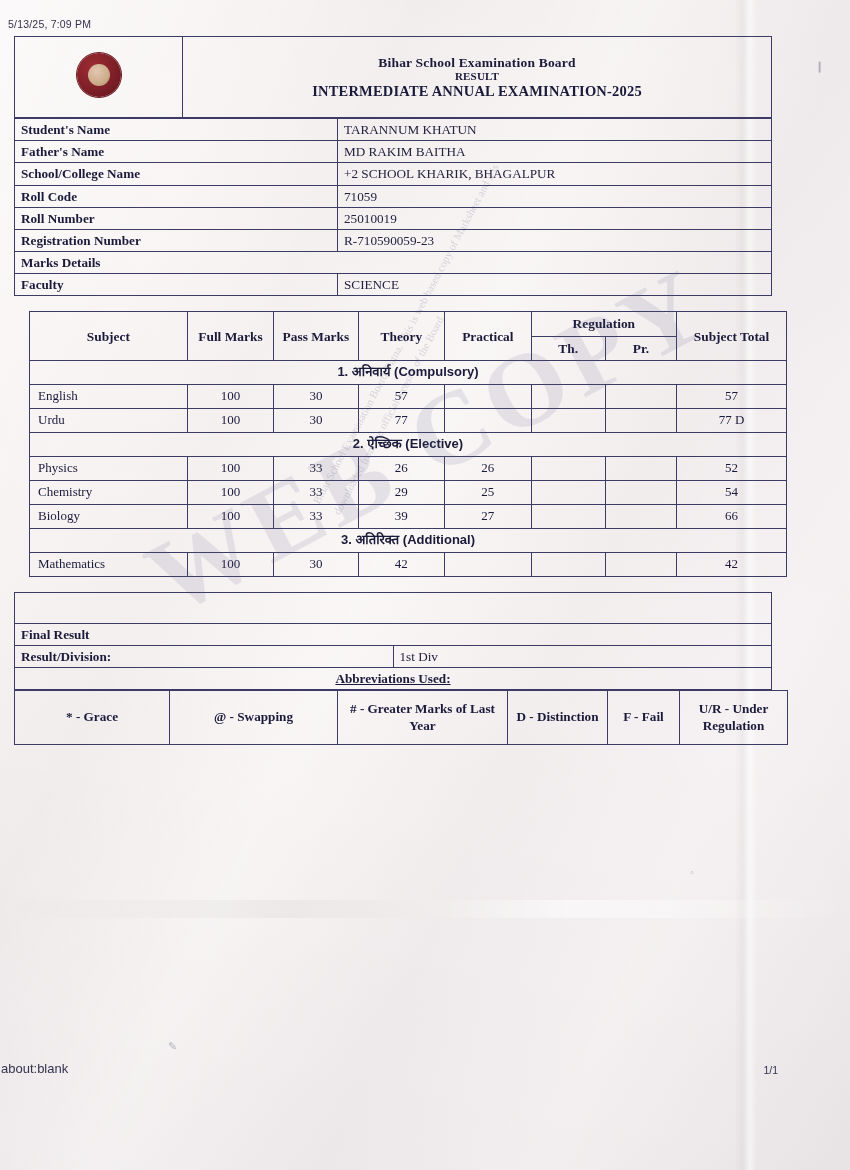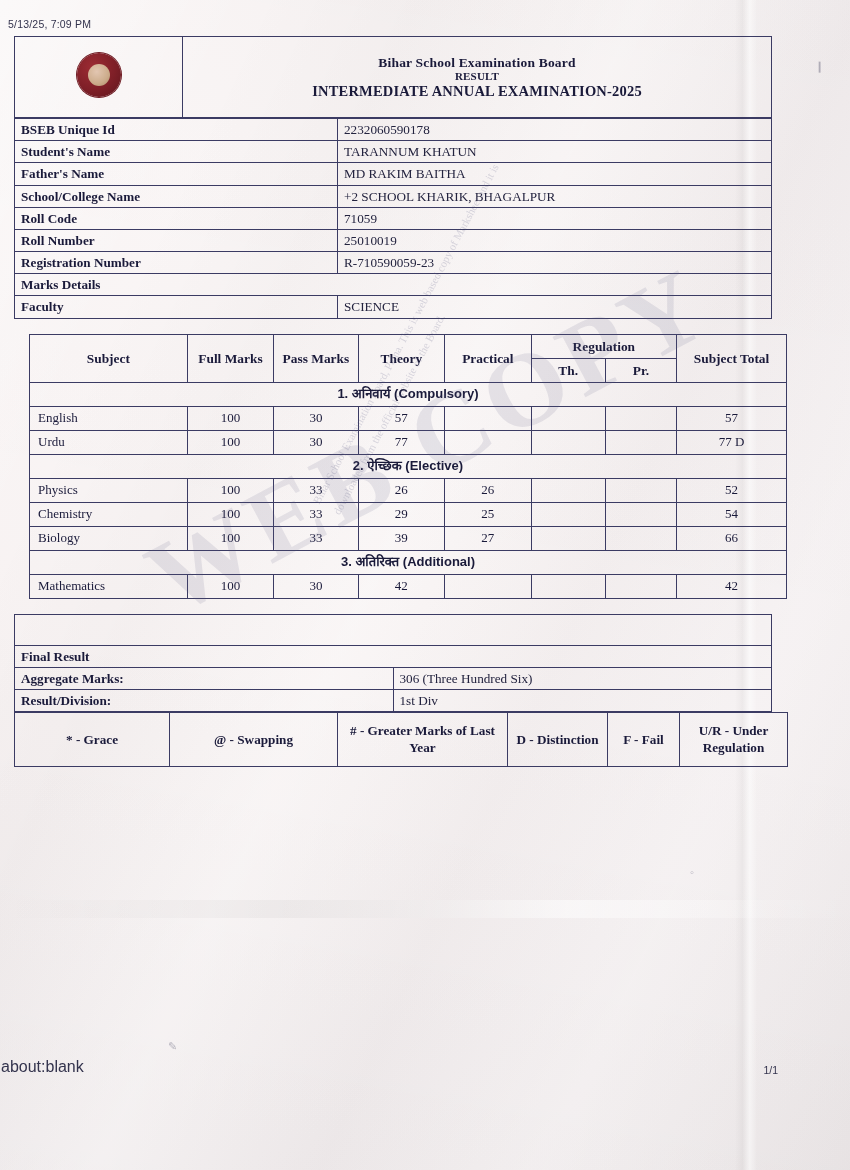--- a/index.html
+++ b/index.html
@@ -38,21 +38,21 @@
     font-family: "Liberation Sans", sans-serif;
     font-size: 10.5px;
     color: #33334d;
     letter-spacing: 0.2px;
   }
   .browser-foot-left {
     position: absolute;
     bottom: 94px;
     left: 1px;
     font-family: "Liberation Sans", sans-serif;
-    font-size: 16px;
+    font-size: 13px;
     color: #33334d;
     margin-top: 30px;
   }
   .browser-foot-right {
     position: absolute;
     bottom: 94px;
     right: 72px;
     font-family: "Liberation Sans", sans-serif;
     font-size: 10.5px;
     color: #33334d;
@@ -245,24 +245,20 @@
         <div class="l1">Bihar School Examination Board</div>
         <div class="l2">RESULT</div>
         <div class="l3">INTERMEDIATE ANNUAL EXAMINATION-2025</div>
       </td>
     </tr>
   </tbody>
     </table>
 
   <table class="main">
     <tbody>
-        <tr>
-      <td class="lbl">BSEB Unique Id</td>
-      <td class="val">2232060590178</td>
-    </tr>
     <tr>
       <td class="lbl">Student's Name</td>
       <td class="val">TARANNUM KHATUN</td>
     </tr>
     <tr>
       <td class="lbl">Father's Name</td>
       <td class="val">MD RAKIM BAITHA</td>
     </tr>
     <tr>
       <td class="lbl">School/College Name</td>
@@ -392,26 +388,25 @@
 
   <table class="main">
     <tbody>
         <tr class="blank-row">
       <td colspan="2">&nbsp;</td>
     </tr>
     <tr>
       <td class="sec-head" colspan="2">Final Result</td>
     </tr>
     <tr>
-      <td class="lbl">Aggregate Marks:</td>
-      <td class="val">306    (Three Hundred Six)</td>
-    </tr>
-    <tr>
       <td class="lbl">Result/Division:</td>
       <td class="val">1st Div</td>
+    </tr>
+    <tr>
+      <td colspan="2" class="abbr-head">Abbreviations Used:</td>
     </tr>
   </tbody>
     </table>
 
   <table class="abbr">
     <colgroup>
       <col style="width:155px">
       <col style="width:168px">
       <col style="width:170px">
       <col style="width:100px">

